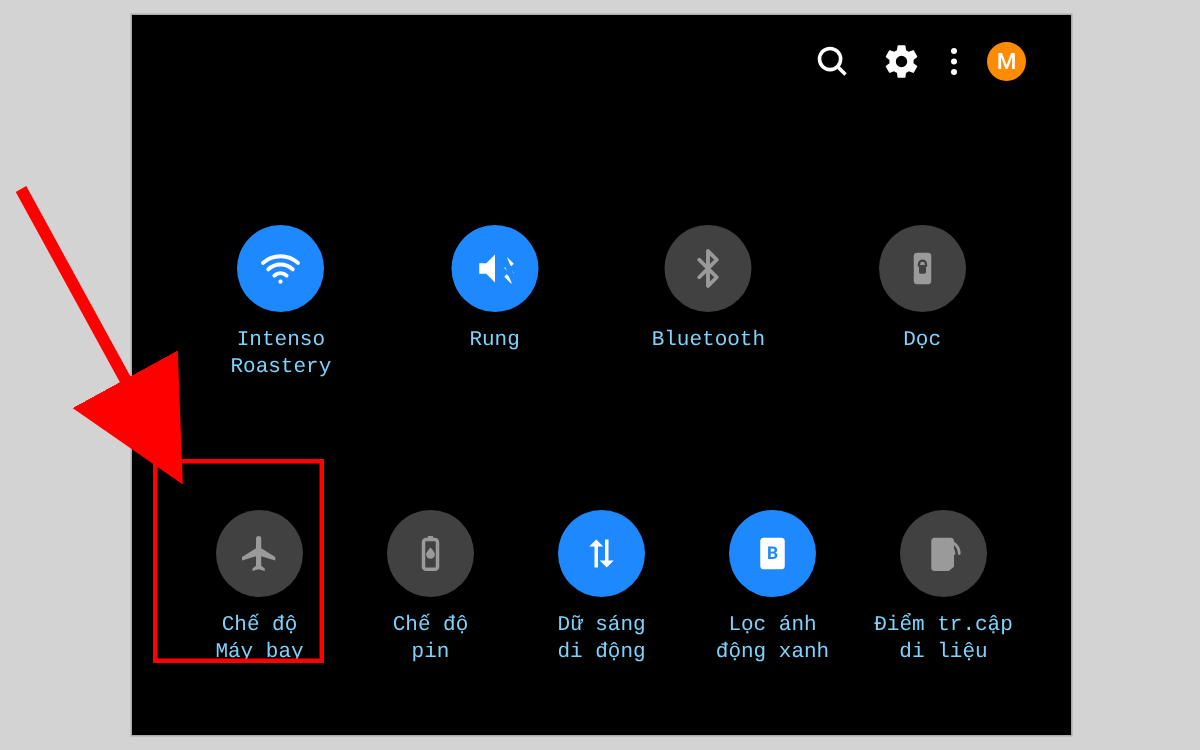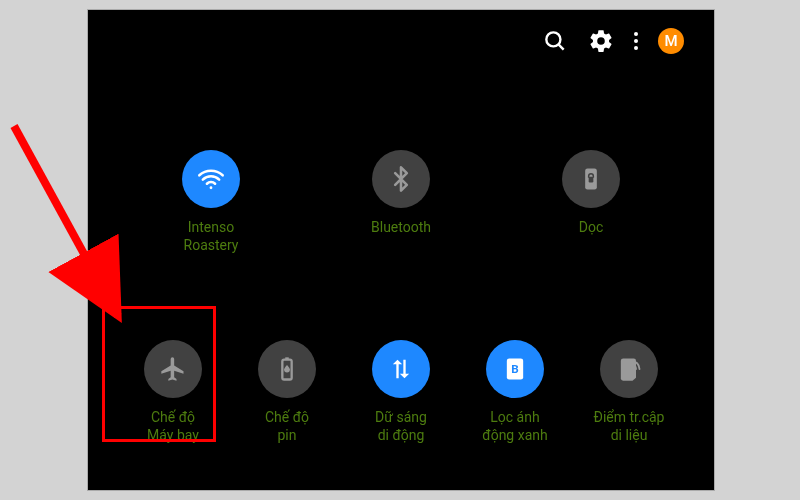--- a/index.html
+++ b/index.html
@@ -35,21 +35,21 @@
     text-align:center;
   }
   .circle{
     width:58px;height:58px;border-radius:50%;
     display:flex;align-items:center;justify-content:center;
     box-sizing:border-box;
   }
   .circle svg{width:28px;height:28px;}
   .circle.active{background:#1E88FF;}
   .circle.inactive{background:#414141;}
-  .label{color:#4d7c0f;font-size:14px;line-height:18px;white-space:pre-line;}
+  .label{color:#7dd3fc;font-size:14px;line-height:18px;white-space:pre-line;font-family:Liberation Mono, monospace;}
   
   .highlight{
     position:absolute;
     border:3px solid #ff0000;
     left:102px;top:306px;
     width:114px;height:136px;
     box-sizing:border-box;
     pointer-events:none;
   }
   
@@ -97,20 +97,32 @@
           <path d="M2 8.82a15 15 0 0 1 20 0"></path>
             <path d="M5 12.55a10 10 0 0 1 14 0"></path>
           <path d="M8.5 16.07a5 5 0 0 1 7 0"></path>
             <circle cx="12" cy="19.5" r="1.2" fill="#fff" stroke="none"></circle>
         </svg>
       </div>
       <div class="label">Intenso
 Roastery</div>
     </div>
 
+    <div class="tile">
+      <div class="circle active">
+        <svg viewBox="0 0 24 24" fill="#fff">
+          <path d="M3 9v6h4l5 5V4L7 9H3z"></path>
+          <line x1="18" y1="6" x2="22" y2="10" stroke="#fff" stroke-width="2"></line>
+          <line x1="18" y1="11" x2="22" y2="15" stroke="#fff" stroke-width="2"></line>
+          <line x1="18" y1="16" x2="22" y2="20" stroke="#fff" stroke-width="2"></line>
+          <line x1="17" y1="5" x2="23" y2="20" stroke="#1E88FF" stroke-width="3"></line>
+        </svg>
+      </div>
+      <div class="label">Rung</div>
+    </div>
 
     <div class="tile">
       <div class="circle inactive">
         <svg viewBox="0 0 24 24" fill="none" stroke="#9a9a9a" stroke-width="2.2" stroke-linejoin="round" stroke-linecap="round">
           <path d="M7 7l10 10-5 5V2l5 5L7 17"></path>
         </svg>
       </div>
       <div class="label">Bluetooth</div>
     </div>
 

